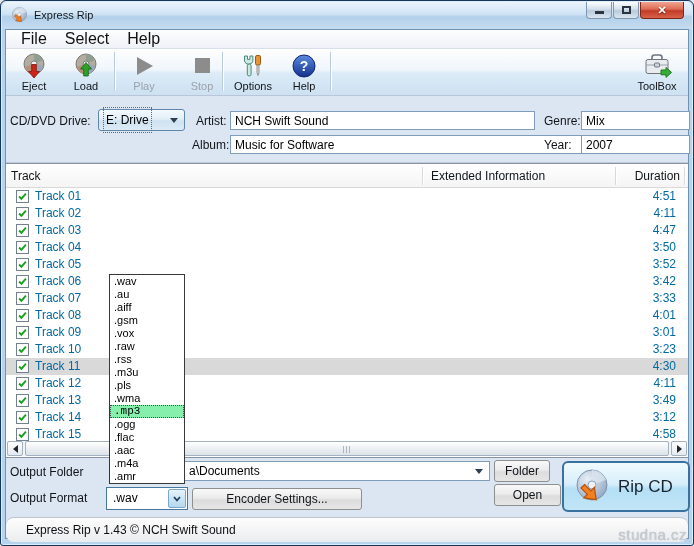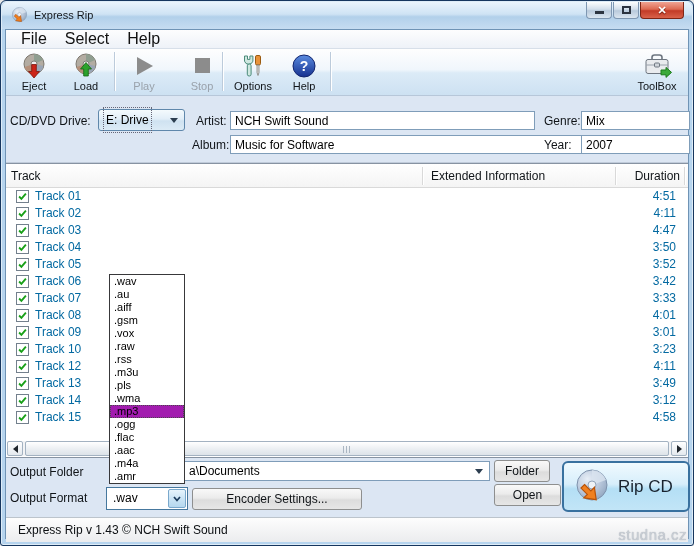--- a/index.html
+++ b/index.html
@@ -73,25 +73,25 @@
     background:linear-gradient(#f9f9f9,#ebebeb 45%,#dcdcdc 55%,#e6e6e6);display:flex;align-items:center;justify-content:center;}
   #formatcombo{position:absolute;left:100px;top:29px;width:82px;height:23px;border:1px solid #46789e;background:#fff;font-size:12px;}
   #formatcombo .cval{position:absolute;left:6px;top:0;line-height:21px;}
   #formatbtn{position:absolute;right:1px;top:1px;width:18px;height:19px;border:1px solid #7aa8cc;border-radius:2px;
     background:linear-gradient(#e7f4fc,#cbe4f5 50%,#b5d8ef);display:flex;align-items:center;justify-content:center;}
   #ripbtn{position:absolute;left:556px;top:3px;width:128px;height:51px;border:2px solid #39719f;border-radius:6px;
     background:linear-gradient(#f0fafe,#d7eefb 45%,#b4dff5 55%,#c2e5f7);display:flex;align-items:center;}
   #ripbtn .riplabel{font-size:17px;color:#18222e;margin-left:6px;}
   
   #statusbar{position:absolute;left:0;right:0;top:487px;height:25px;background:linear-gradient(#fdfdfd,#ebecee);
-    border-top:1px solid #bcc4cc;font-size:12px;color:#0c0f12;line-height:24px;padding-left:12px;}
+    border-top:1px solid #bcc4cc;font-size:12px;color:#0c0f12;line-height:24px;padding-left:20px;border-radius:8px;}
   
   #dropdown{position:absolute;left:108px;top:273px;width:76px;background:#fff;border:1px solid #38383a;z-index:50;}
   .dd-item{height:13px;line-height:13px;font-size:11px;padding-left:4px;color:#000;}
-  .dd-item.hl{background:#a21caf;outline:1px dotted #4a4a4a;outline-offset:-1px;}
+  .dd-item.hl{background:#86efac;outline:1px dotted #4a4a4a;outline-offset:-1px;font-family:Liberation Mono, monospace;}
   
   #watermark{position:absolute;right:6px;bottom:2px;z-index:60;font-size:15px;color:rgba(203,208,215,.9);
     text-shadow:0 0 1px #959ca6;letter-spacing:.5px;}
 </style>
 </head>
 <body>
 
 <svg width="0" height="0" style="position:absolute">
   <defs>
     <radialGradient id="discg" cx="35%" cy="30%" r="80%">
@@ -316,20 +316,29 @@
           </div>
           <div class="lv-row">
             <span class="cb">
               <svg viewBox="0 0 13 13">
                 <path d="M2.5 6.5 L5.2 9.3 L10.5 3" fill="none" stroke="#18a018" stroke-width="2.2"></path>
               </svg>
             </span>
             <span class="lv-label">Track 10</span>
             <span class="lv-dur">3:23</span>
           </div>
+          <div class="lv-row sel">
+            <span class="cb">
+              <svg viewBox="0 0 13 13">
+                <path d="M2.5 6.5 L5.2 9.3 L10.5 3" fill="none" stroke="#18a018" stroke-width="2.2"></path>
+              </svg>
+            </span>
+            <span class="lv-label">Track 11</span>
+            <span class="lv-dur">4:30</span>
+          </div>
           <div class="lv-row">
             <span class="cb">
               <svg viewBox="0 0 13 13">
                 <path d="M2.5 6.5 L5.2 9.3 L10.5 3" fill="none" stroke="#18a018" stroke-width="2.2"></path>
               </svg>
             </span>
             <span class="lv-label">Track 12</span>
             <span class="lv-dur">4:11</span>
           </div>
           <div class="lv-row">

